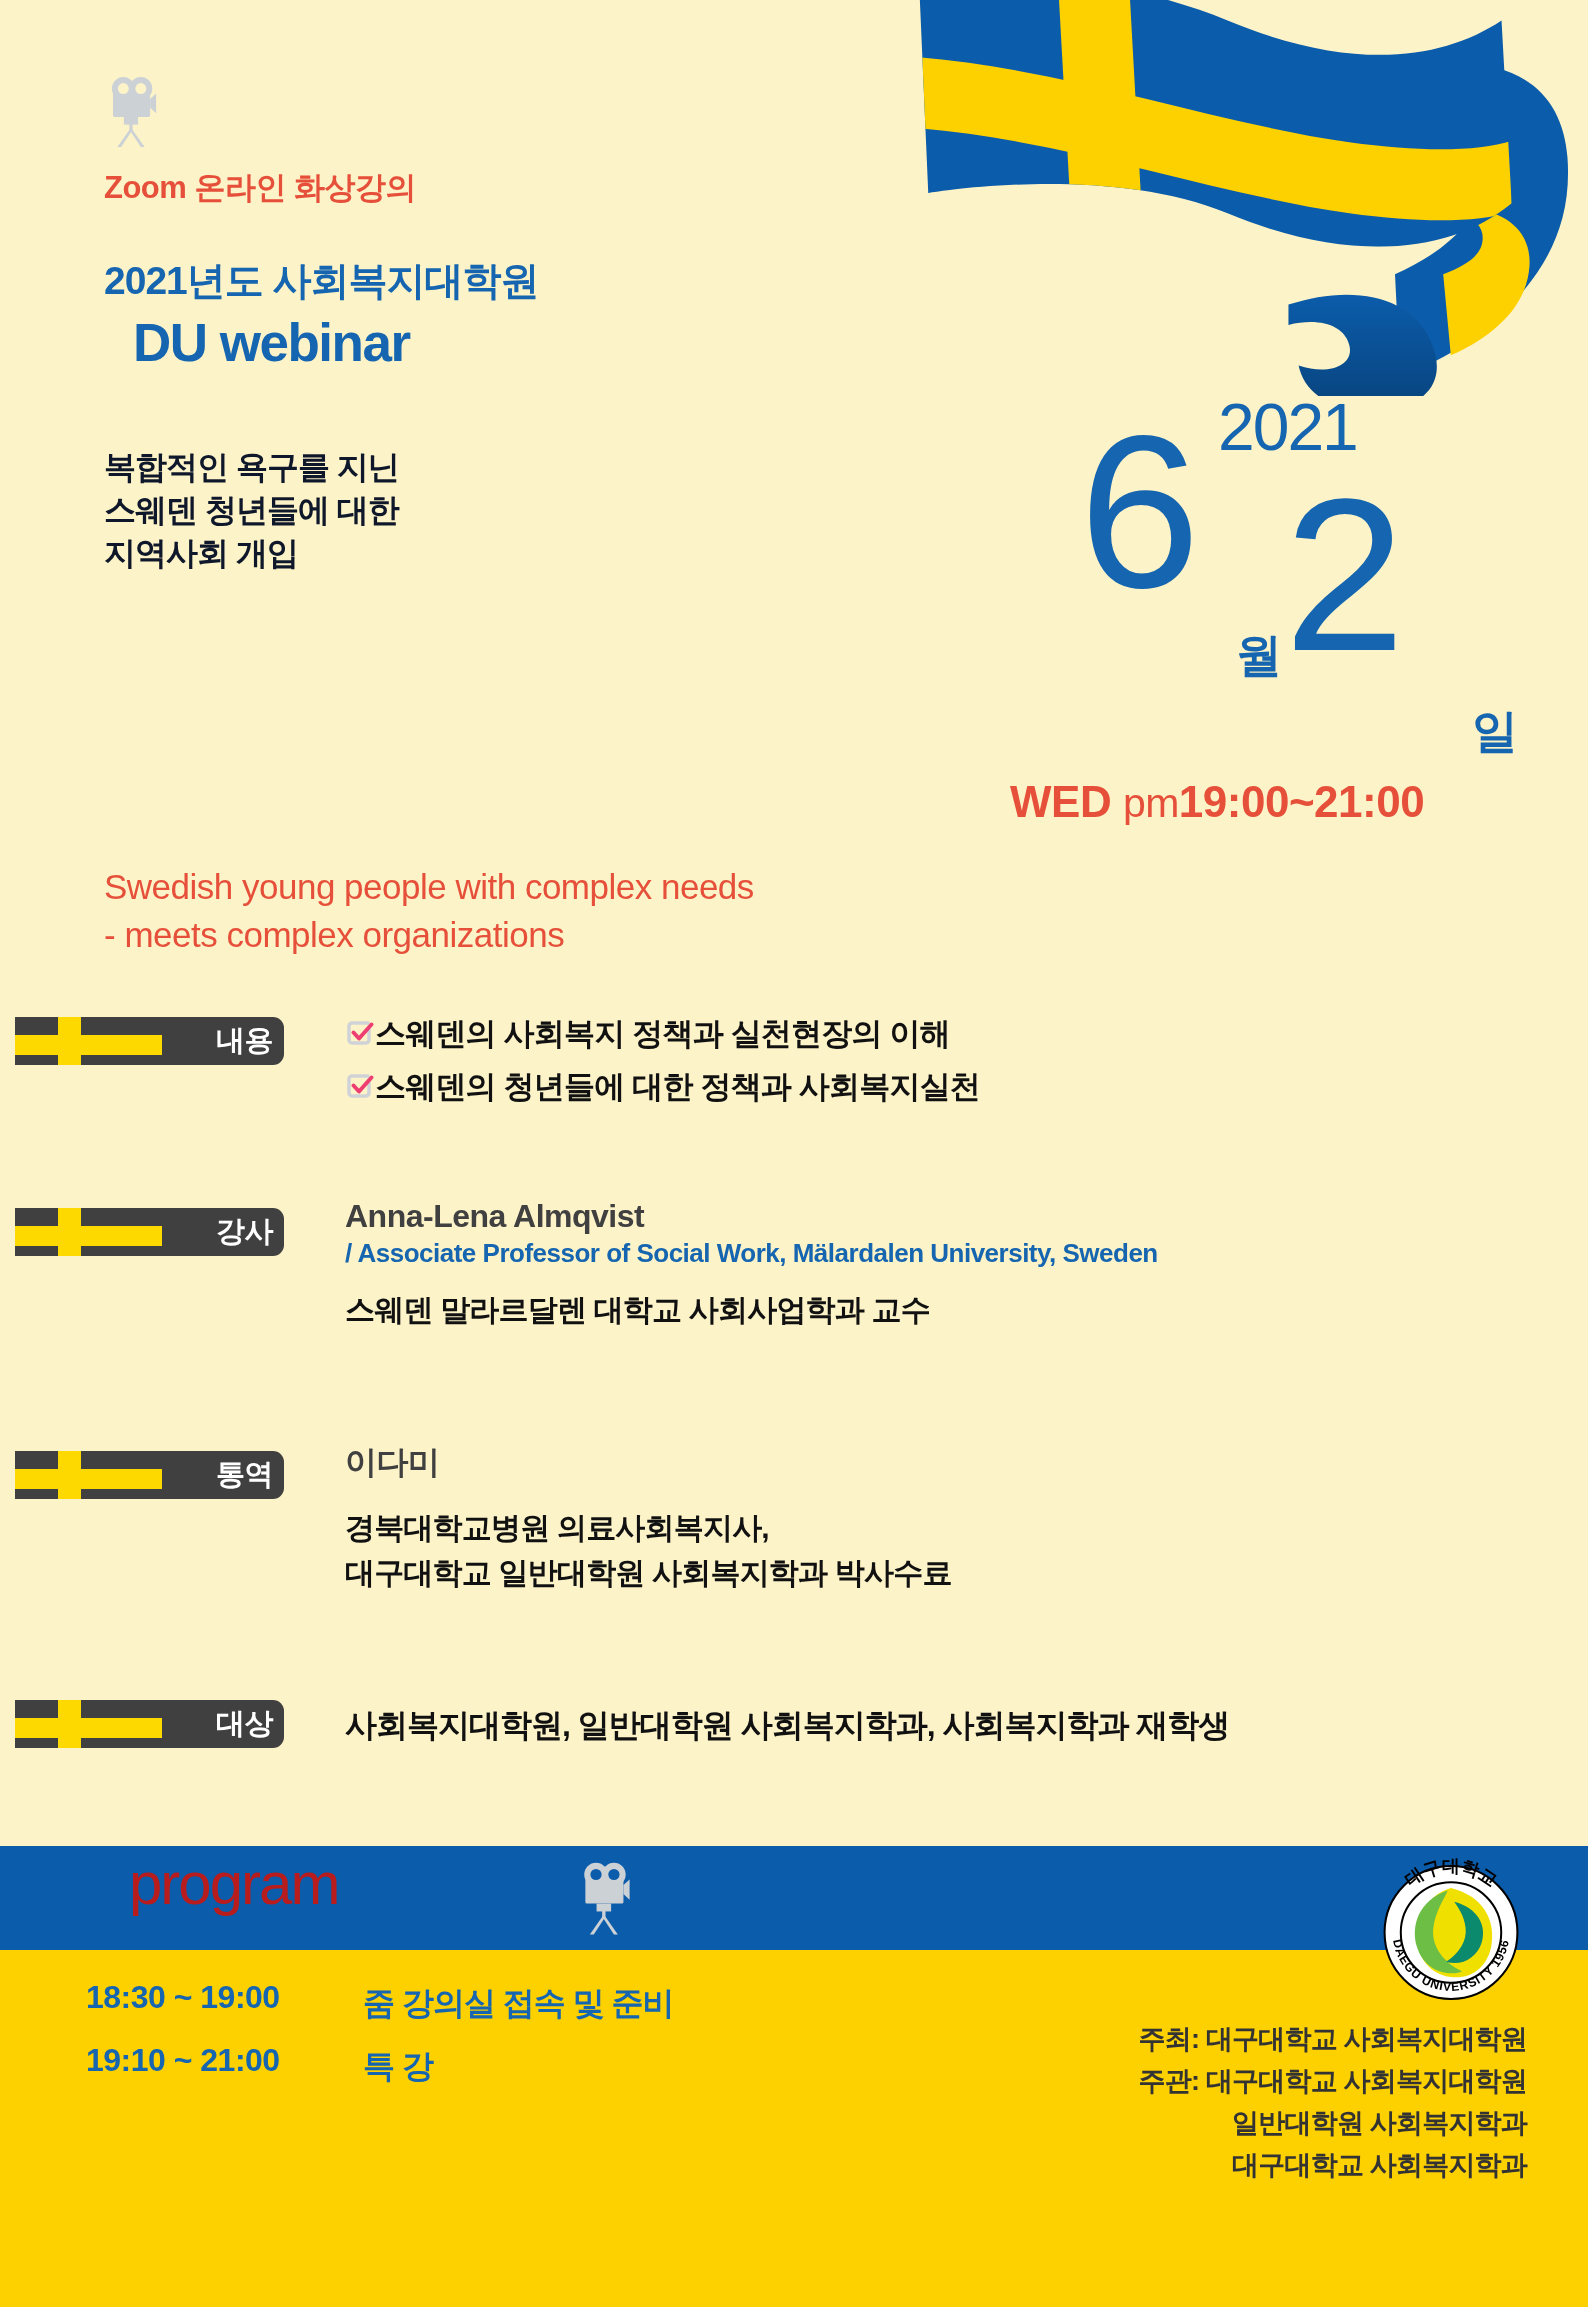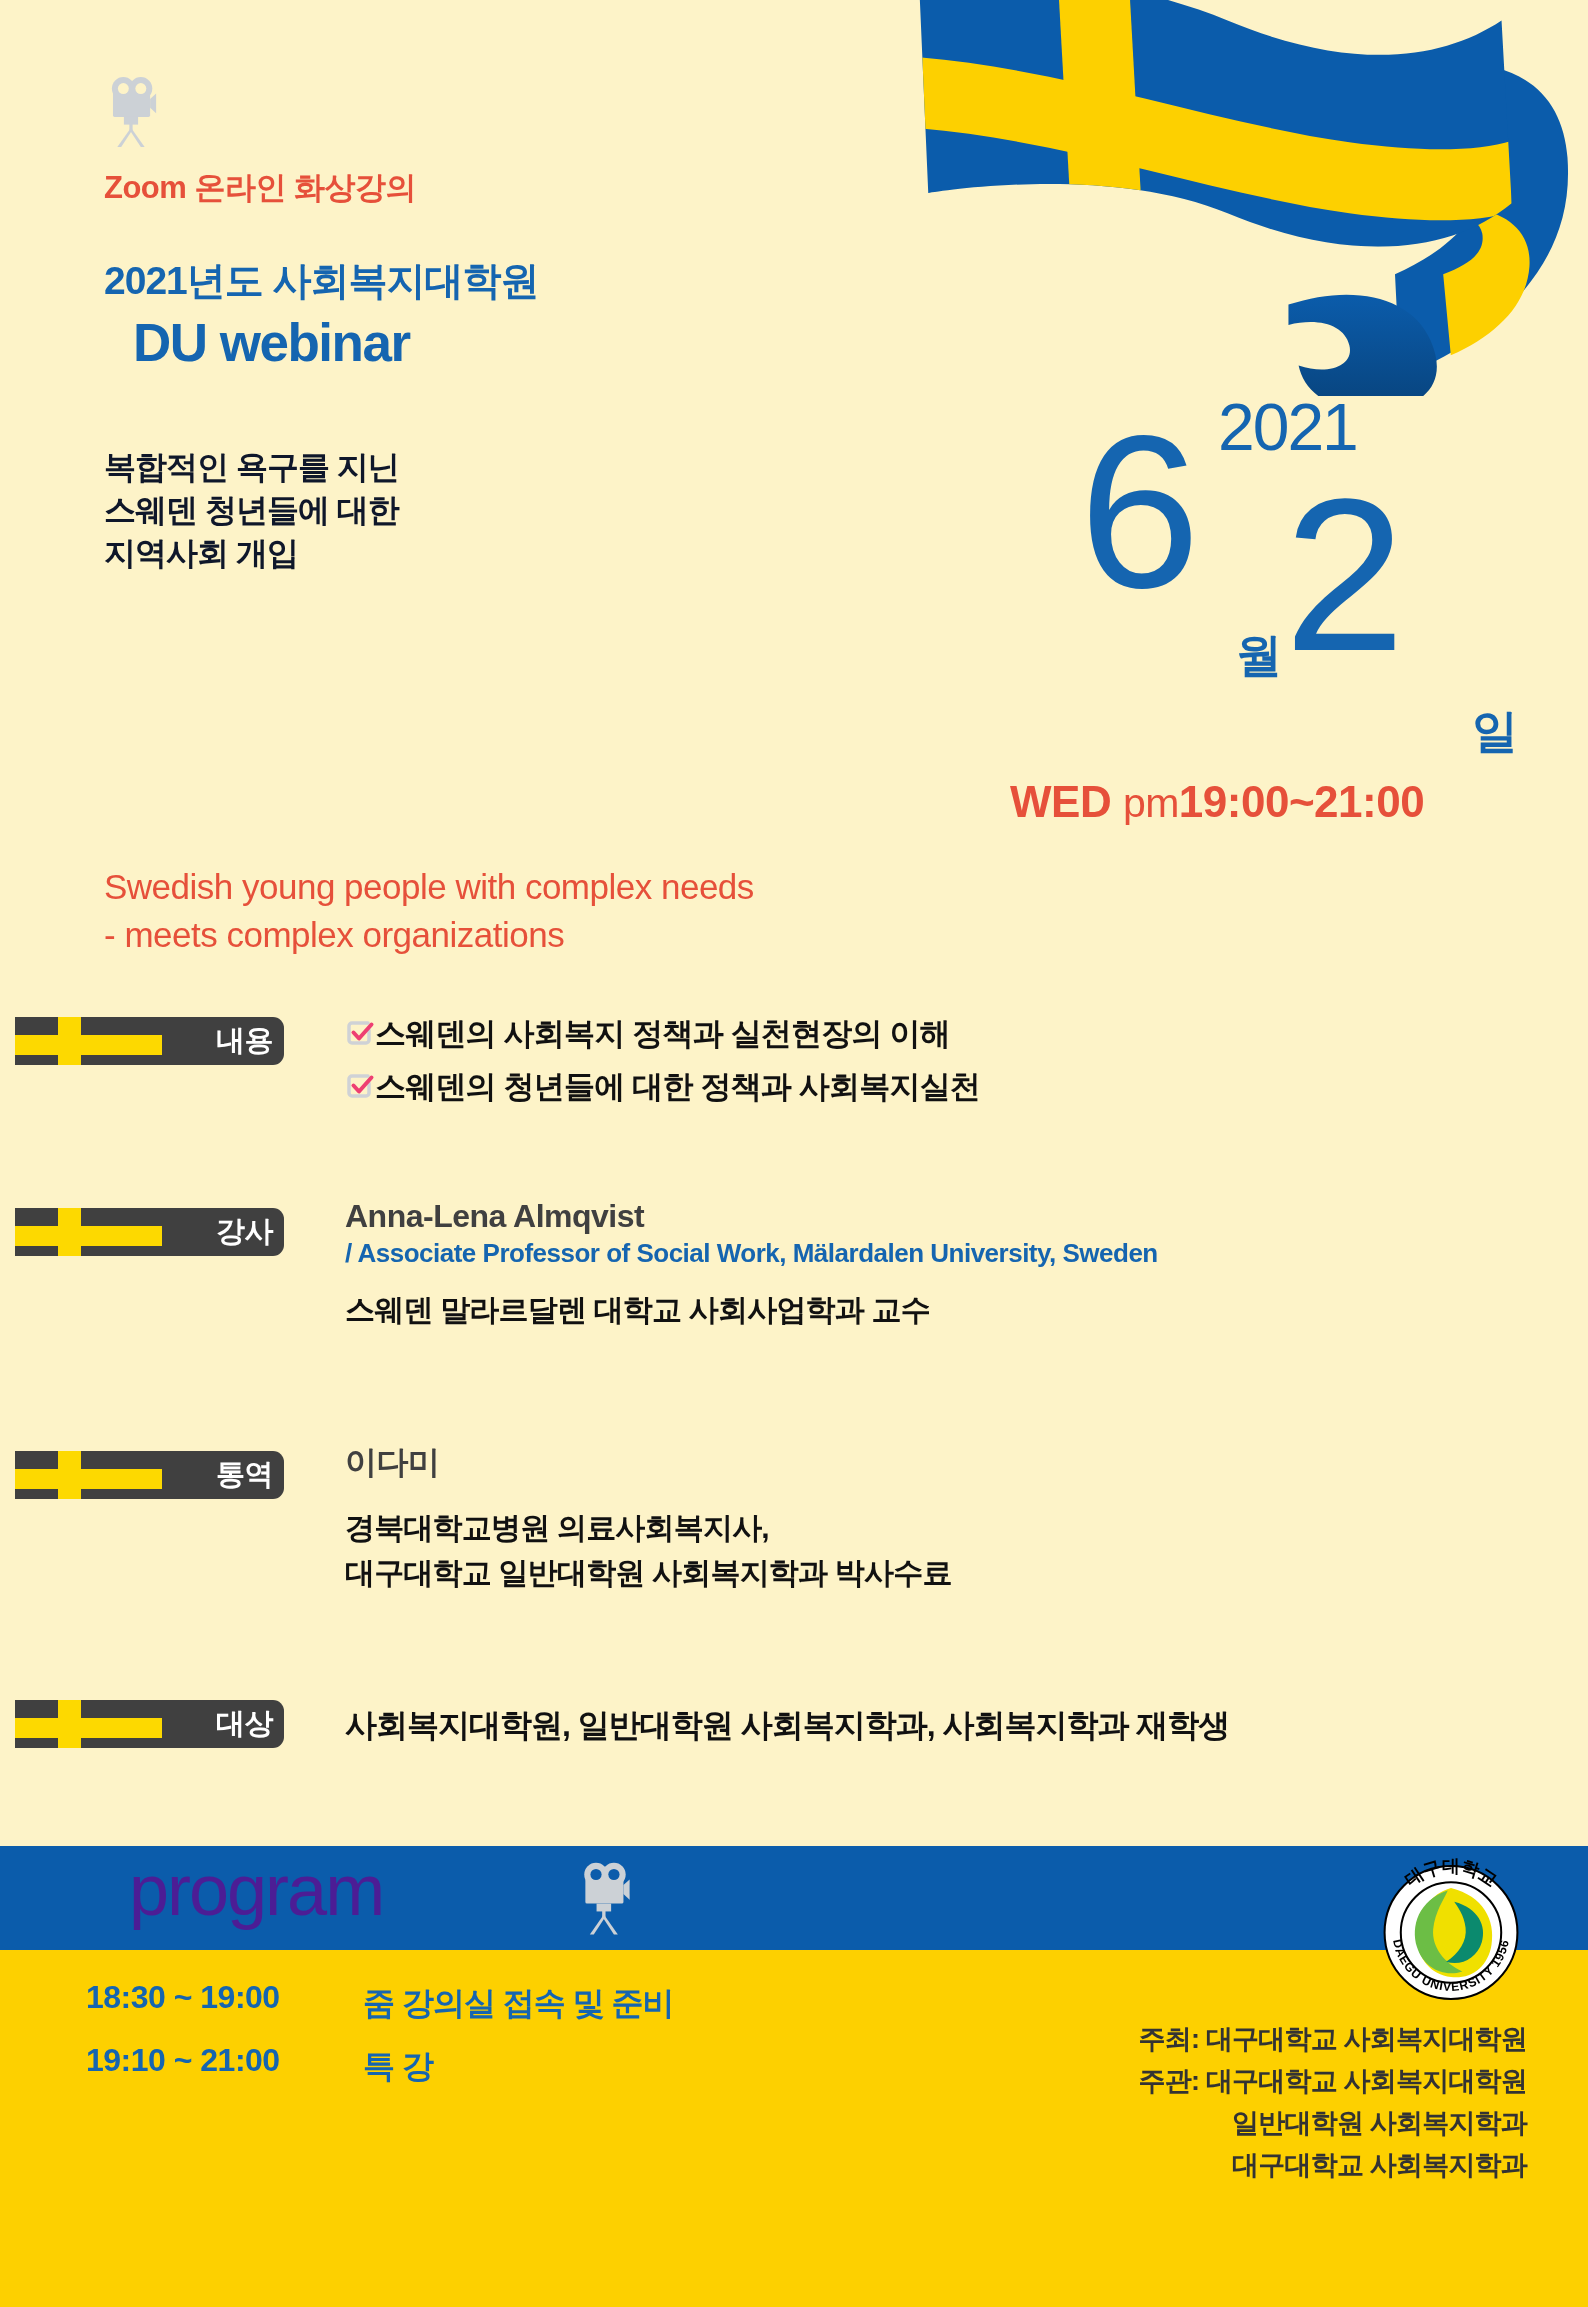--- a/index.html
+++ b/index.html
@@ -87,21 +87,21 @@
   .affil-black2 { font-size:30px; color:#111; font-weight:bold; letter-spacing:-0.8px; line-height:1.5; }
   .target-text { font-size:32px; color:#111; font-weight:bold; letter-spacing:-1px; white-space:nowrap; }
 
   
   .prog-band {
     position:absolute; left:0; top:1846px; width:1588px; height:104px;
     background:#0b5cab; z-index:4;
   }
   .prog-word {
     position:absolute; left:129px; top:1849px; z-index:7;
-    font-size:72px; color:#4c1d95; letter-spacing:-2px; font-weight:400;
+    font-size:60px; color:#b91c1c; letter-spacing:-2px; font-weight:400;
   }
   .cam-icon-prog { position:absolute; left:582px; top:1860px; width:56px; height:76px; z-index:7; }
   .cam-icon-prog svg { width:100%; height:100%; }
 
   .yellow-band {
     position:absolute; left:0; top:1950px; width:1588px; height:357px;
     background:#fdd000; z-index:4;
   }
 
   .seal { position:absolute; right:56px; top:1849px; width:162px; height:167px; z-index:8; }

